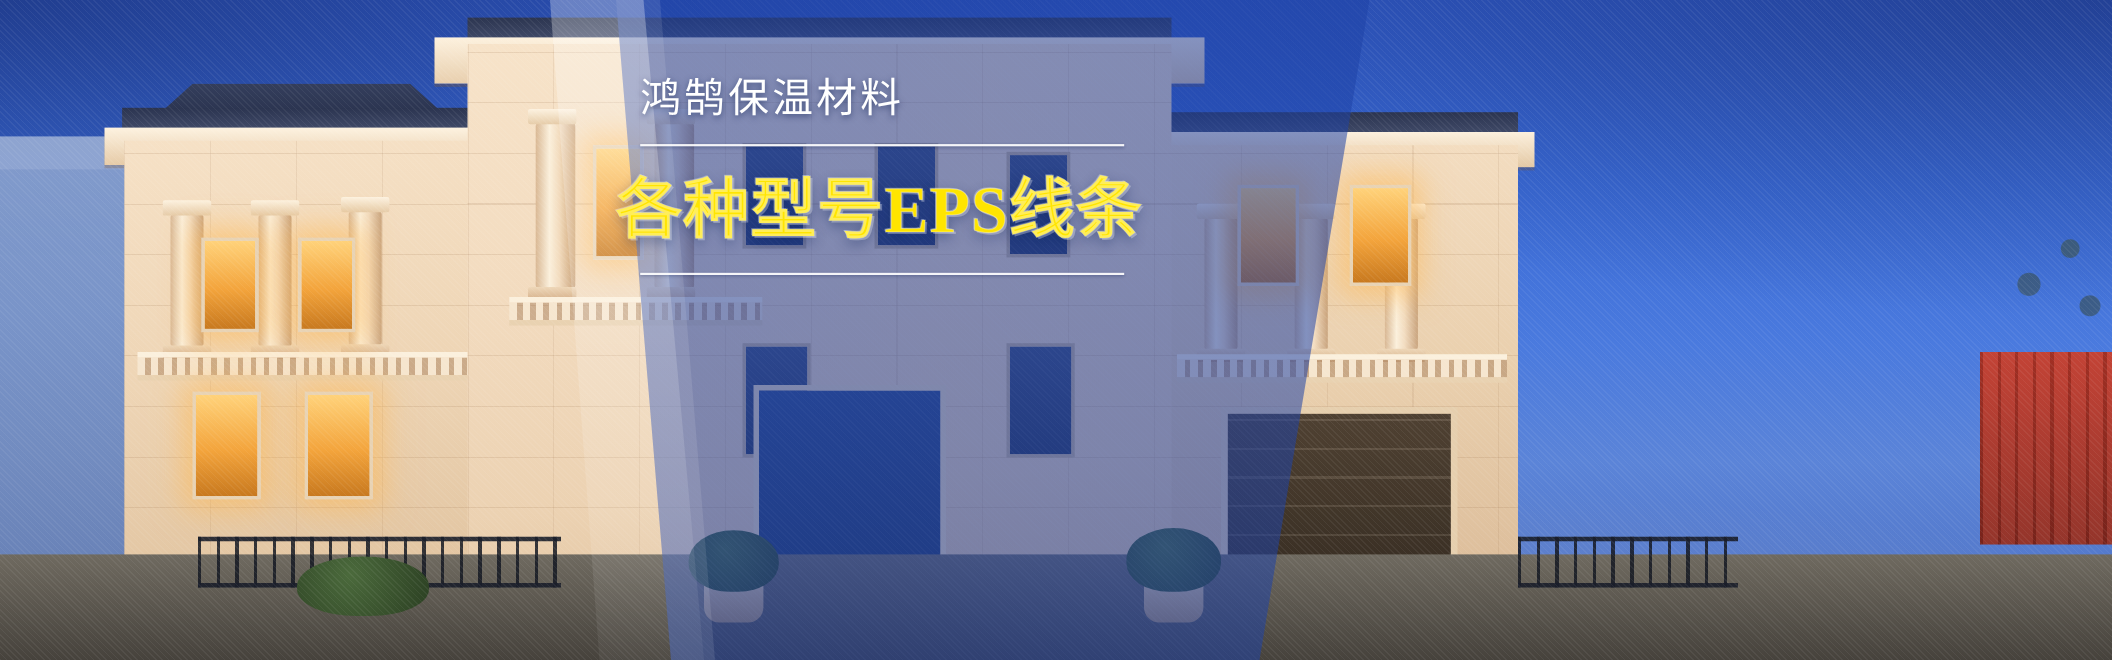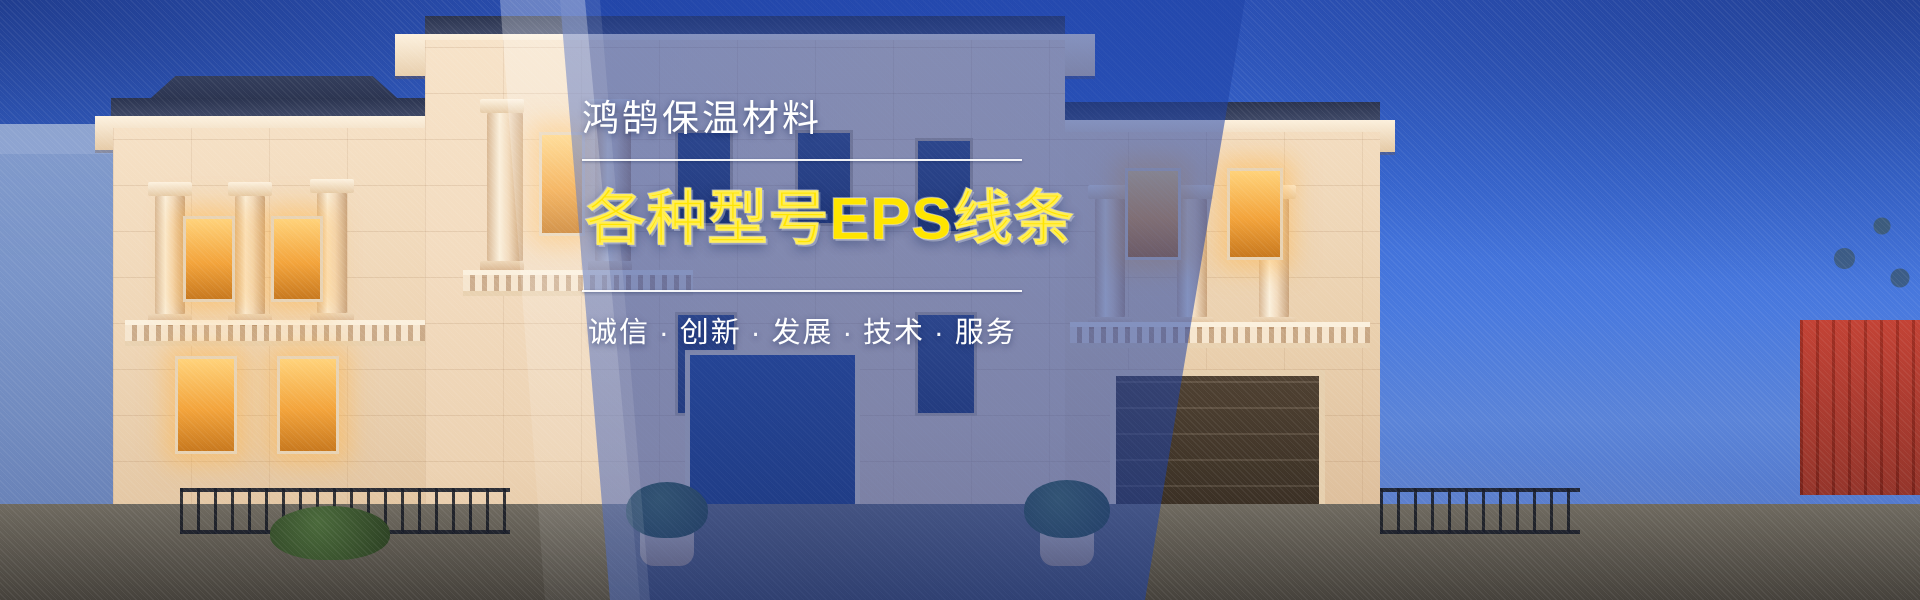--- a/index.html
+++ b/index.html
@@ -228,23 +228,24 @@
     position:absolute;left:0;top:0;width:100%;height:100%;
     clip-path:polygon(500px 0, 585px 0, 640px 600px, 545px 600px);
     background:linear-gradient(180deg, rgba(255,255,255,.30), rgba(255,255,255,.05));
     pointer-events:none;
   }
 
   
   .content{
     position:absolute;
     left:560px;
-    top:100px;
+    top:72px;
     width:540px;
     z-index:20;
+    font-family:Liberation Serif, serif;
   }
 
   .brand{
     color:#ffffff;
     font-size:37px;
     font-weight:400;
     letter-spacing:3px;
     line-height:1;
     margin:0 0 22px 22px;
     text-shadow:0 2px 6px rgba(0,20,70,.55);
@@ -256,22 +257,21 @@
     background:#ffffff;
     opacity:.92;
     margin:0 0 0 0;
     width:440px;
     box-shadow:0 1px 3px rgba(0,20,70,.4);
   }
   .rule.top{margin-left:22px;width:440px;}
   .rule.bottom{margin-left:22px;width:440px;}
 
   .headlines{
-    margin:26px 0 38px 0;
-    text-align:center;
+    margin:26px 0 24px 0;
   }
   .hl{
     color:#ffe500;
     font-size:60px;
     font-weight:bold;
     letter-spacing:1px;
     line-height:1.08;
     white-space:nowrap;
     -webkit-text-stroke:1px rgba(255,255,255,.35);
     text-shadow:
@@ -383,16 +383,15 @@
     <div class="brand">鸿鹄保温材料</div>
 
     <div class="rule top"></div>
 
     <div class="headlines">
       <div class="hl l1">各种型号EPS线条</div>
     </div>
 
     <div class="rule bottom"></div>
 
-    <div class="tagline"><span>诚信</span><span class="dot">·</span><span>创新</span><span class="dot">·</span><span>发展</span><span class="dot">·</span><span>技术</span><span class="dot">·</span><span>服务</span></div>
   </div>
 
 </div>
 
 </body></html>

